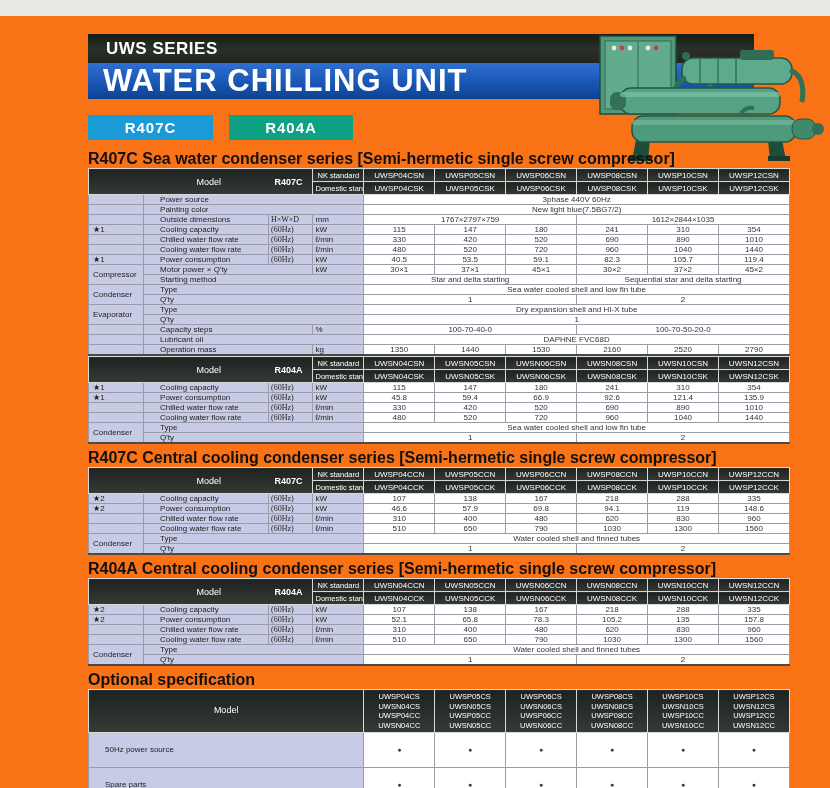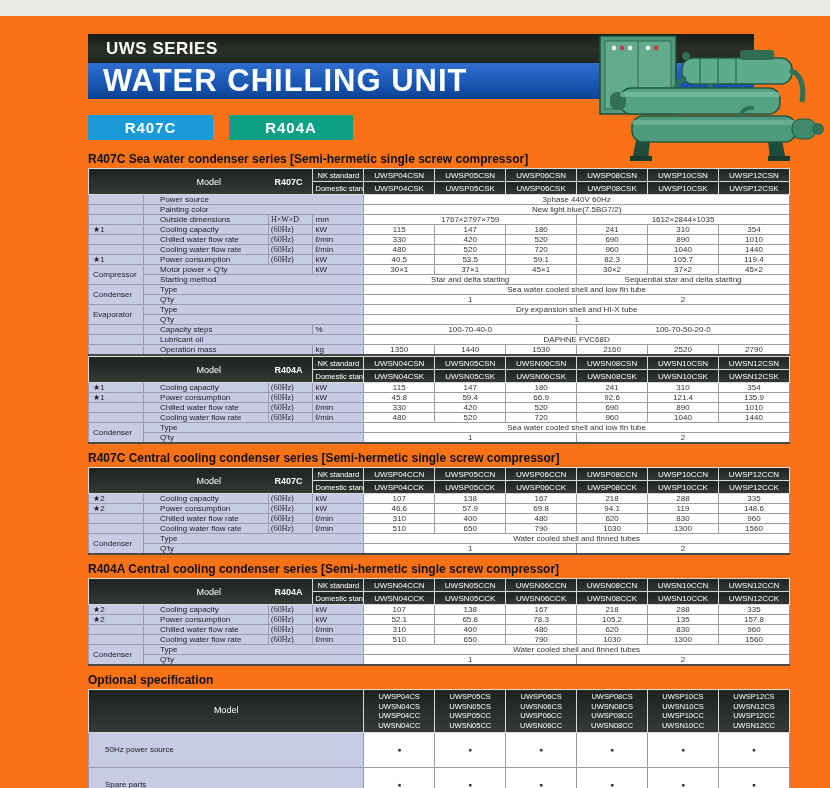--- a/index.html
+++ b/index.html
@@ -25,21 +25,21 @@
   .badge {
     position:absolute; top:99px; height:25px;
     display:flex; align-items:center; justify-content:center;
     color:#fff; font-size:15px; font-weight:bold; letter-spacing:1px;
   }
   .badge.b1 { left:88px;  width:125px; }
   .badge.b2 { left:229px; width:124px; }
   .photo { position:absolute; right:2px; top:4px; width:238px; height:146px; }
   
   .tables { position:absolute; left:88px; top:136px; width:702px; }
-  .sec-title { font-size:12px; font-weight:bold; color:#111; margin:7px 0 2px 0; line-height:14px; }
+  .sec-title { font-size:16px; font-weight:bold; color:#111; margin:7px 0 2px 0; line-height:14px; }
   .sec-title:first-child { margin-top:0; }
   .sec-title .brk { font-weight:bold; }
   
   table.spec { border-collapse:collapse; width:702px; table-layout:fixed;
                border-bottom:2px solid #4a4a4a; }
   table.spec td { border:1px solid #9a9ca8; overflow:hidden; white-space:nowrap; }
   table.spec thead td {
     background:linear-gradient(180deg,#1f231f,#363a36);
     color:#fff; border:1px solid #d8d8d8; text-align:center;
     font-size:8px; height:13px; padding:0 2px;

